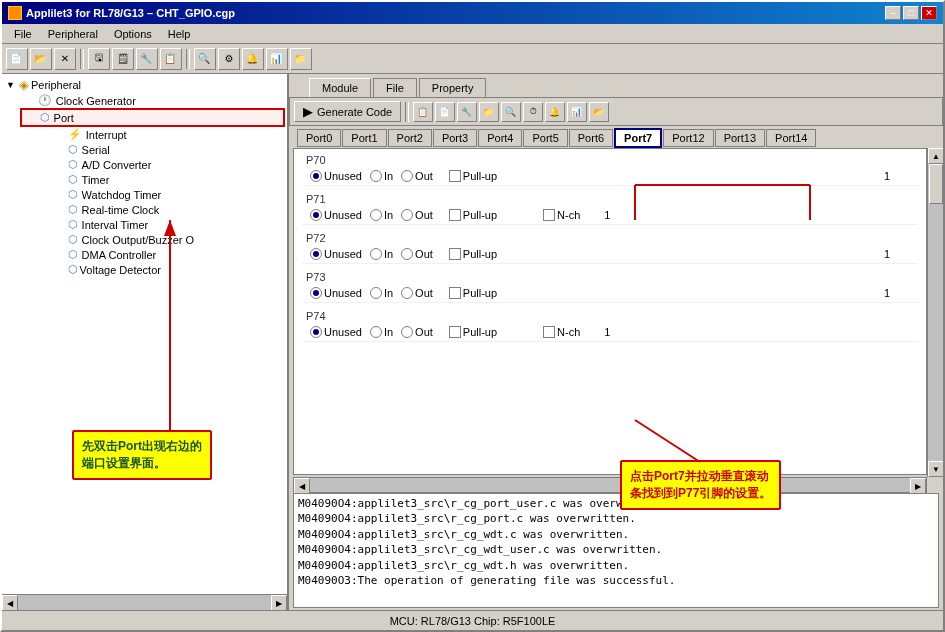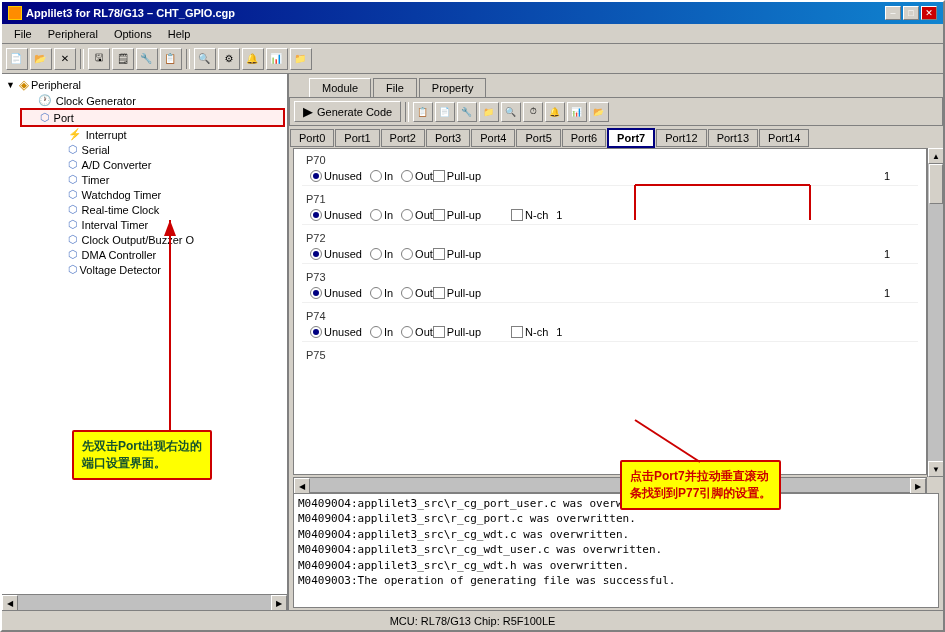--- a/index.html
+++ b/index.html
@@ -36,21 +36,21 @@
     .toolbar2 { background: #d4d0c8; padding: 2px 4px; display: flex; align-items: center; gap: 2px; height: 28px; border: 1px solid #808080; border-top: none; }
     .gen-btn { display: flex; align-items: center; gap: 4px; padding: 2px 8px; background: #d4d0c8; border: 1px solid #ffffff; border-bottom-color: #808080; border-right-color: #808080; font-size: 11px; cursor: pointer; }
     .toolbar2-btn { width: 20px; height: 20px; background: #d4d0c8; border: 1px solid #ffffff; border-bottom-color: #808080; border-right-color: #808080; display: flex; align-items: center; justify-content: center; font-size: 9px; cursor: pointer; }
     .port-tab { padding: 2px 8px; background: #d4d0c8; border: 1px solid #808080; font-size: 11px; cursor: pointer; margin-right: 1px; }
     .port-tab.active { background: white; border-bottom-color: white; font-weight: bold; border: 2px solid #000080; }
     
     .port-content { flex: 1; background: white; border: 1px solid #808080; margin: 0 4px 2px 4px; overflow-y: auto; font-size: 11px; }
     
     .port-section { padding: 2px 8px; }
     .port-label { font-size: 11px; color: #333; padding: 3px 0 1px 4px; }
-    .port-row { display: flex; align-items: center; gap: 0; padding: 3px 8px; border-bottom: 1px solid #f0f0f0; }
+    .port-row { display: flex; align-items: center; gap: 16px; padding: 3px 8px; border-bottom: 1px solid #f0f0f0; }
     .radio-group { display: flex; gap: 8px; align-items: center; }
     .radio-item { display: flex; align-items: center; gap: 2px; cursor: pointer; }
     .radio-btn { width: 12px; height: 12px; border-radius: 50%; border: 1px solid #808080; background: white; display: flex; align-items: center; justify-content: center; }
     .radio-btn.checked::after { content: ''; width: 6px; height: 6px; border-radius: 50%; background: #000080; display: block; }
     .checkbox-item { display: flex; align-items: center; gap: 2px; cursor: pointer; }
     .checkbox-btn { width: 12px; height: 12px; border: 1px solid #808080; background: white; }
     .nch-checkbox { width: 12px; height: 12px; border: 1px solid #808080; background: white; }
     
     .log-area { height: 115px; background: white; border: 1px solid #808080; margin: 0 4px 2px 4px; overflow-y: auto; padding: 2px 4px; font-size: 11px; font-family: monospace; }
     .log-line { line-height: 1.4; color: #000; }
@@ -204,21 +204,21 @@
         <div class="toolbar2-btn">📄</div>
         <div class="toolbar2-btn">🔧</div>
         <div class="toolbar2-btn">📁</div>
         <div class="toolbar2-btn">🔍</div>
         <div class="toolbar2-btn">⏱</div>
         <div class="toolbar2-btn">🔔</div>
         <div class="toolbar2-btn">📊</div>
         <div class="toolbar2-btn">📂</div>
       </div>
 
-      <div style="display:flex; align-items:center; padding: 2px 2px 0 1px; background:#d4d0c8;">
+      <div style="display:flex; align-items:center; padding: 2px 2px 0 8px; background:#d4d0c8;">
         <div class="port-tab">Port0</div>
         <div class="port-tab">Port1</div>
         <div class="port-tab">Port2</div>
         <div class="port-tab">Port3</div>
         <div class="port-tab">Port4</div>
         <div class="port-tab">Port5</div>
         <div class="port-tab">Port6</div>
         <div class="port-tab active">Port7</div>
         <div class="port-tab">Port12</div>
         <div class="port-tab">Port13</div>
@@ -354,23 +354,20 @@
                 <span>Pull-up</span>
               </div>
               <div class="checkbox-item" style="margin-left:30px;">
                 <div class="nch-checkbox"></div>
                 <span>N-ch</span>
               </div>
               <span style="margin-left:8px;">1</span>
             </div>
           </div>
 
-          <div class="port-section">
-            <div class="port-label">P75</div>
-          </div>
         </div>
 
         <div class="scrollbar-v" style="width:16px; background:#d4d0c8; border-left:1px solid #808080; display:flex; flex-direction:column;">
           <div class="scroll-btn">▲</div>
           <div style="flex:1; background:#c0c0c0; position:relative;">
             <div class="scroll-thumb" style="position:absolute; top:0; left:1px;"></div>
           </div>
           <div class="scroll-btn">▼</div>
         </div>
       </div>

